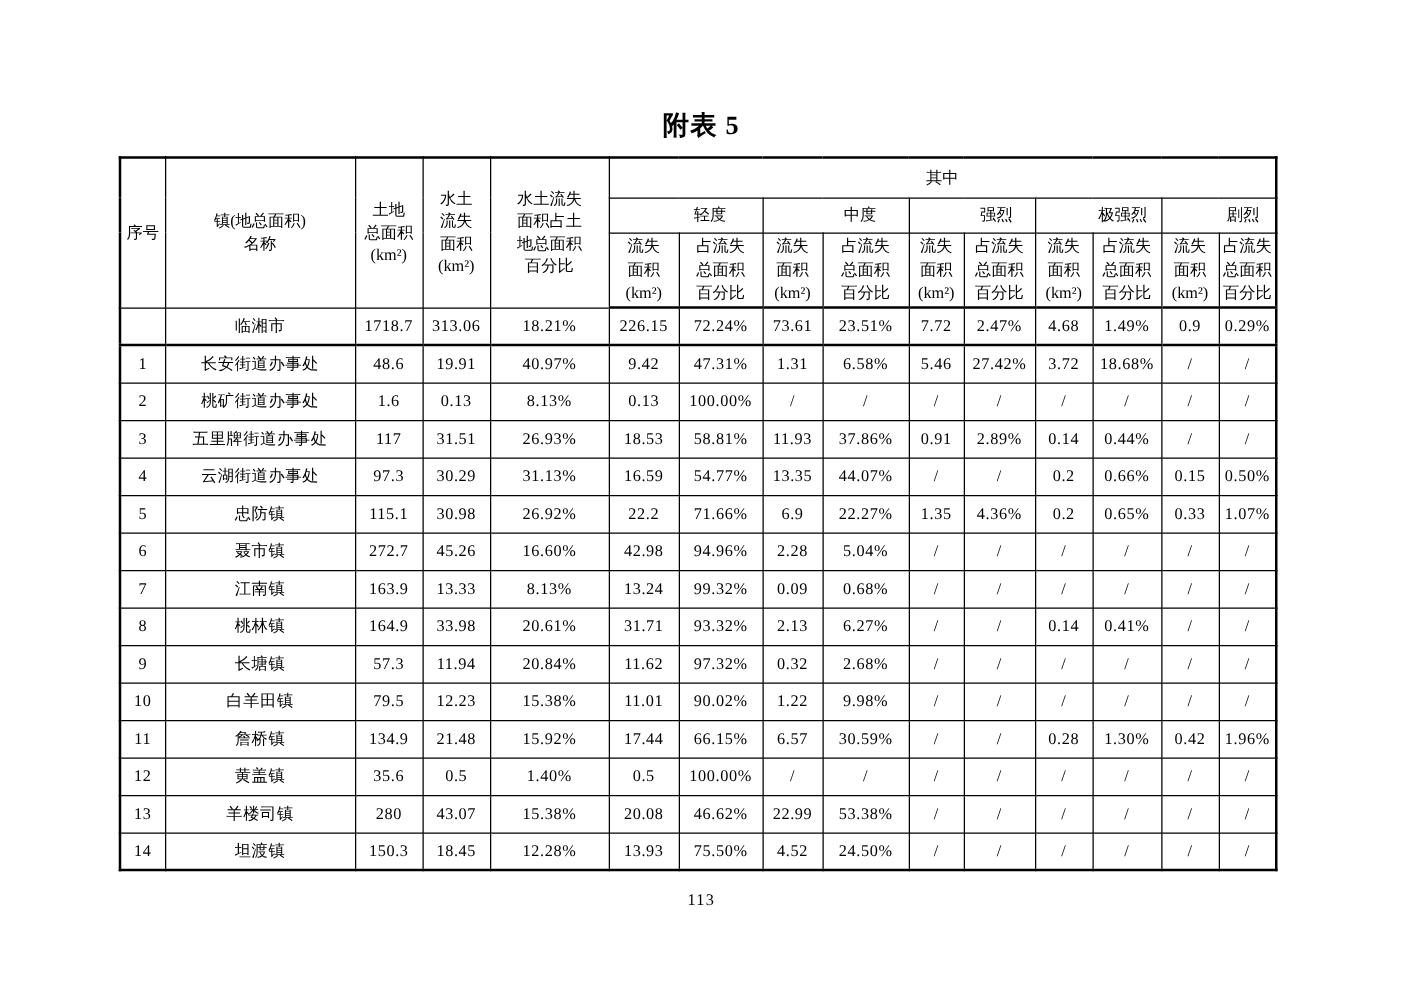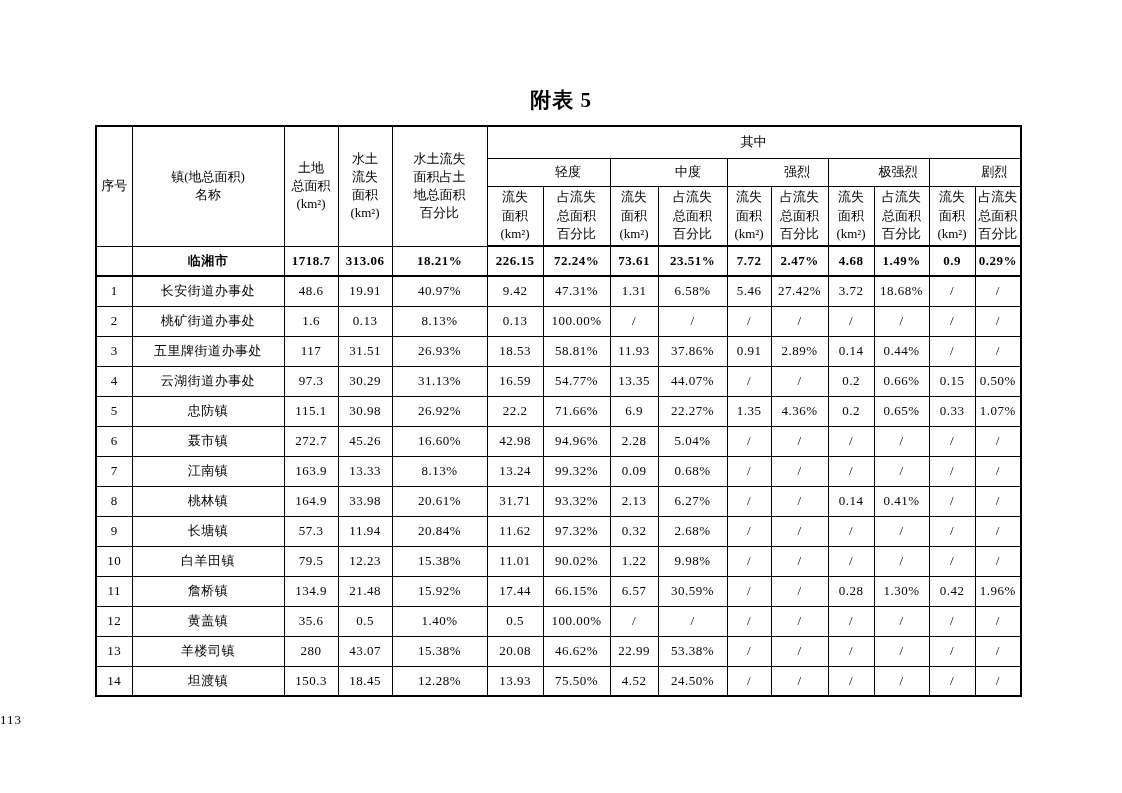--- a/index.html
+++ b/index.html
@@ -44,27 +44,27 @@
   tr.hr-among th { height:32px; }
   tr.hr-groups th { height:28px;padding-left:40px; }
   tr.hr-sub th { height:60px; border-bottom:2px solid #000; }
   table.report td {
     height:30px;
     font-size:13px;
     letter-spacing:0.5px;
     white-space:nowrap;
   }
   tbody tr.bold-row td {
-    font-weight:bold;
+    font-weight:normal;
     border-bottom:2px solid #000;
   }
   .page-number {
     position:absolute;
     top:712px; left:0; width:1122px;
-    text-align:left;
+    text-align:center;
     font-size:13px;
     letter-spacing:1px;
   }
 </style>
 </head>
 <body>
 
 <div class="doc-title">
   <span>附表 5</span>
 </div>

